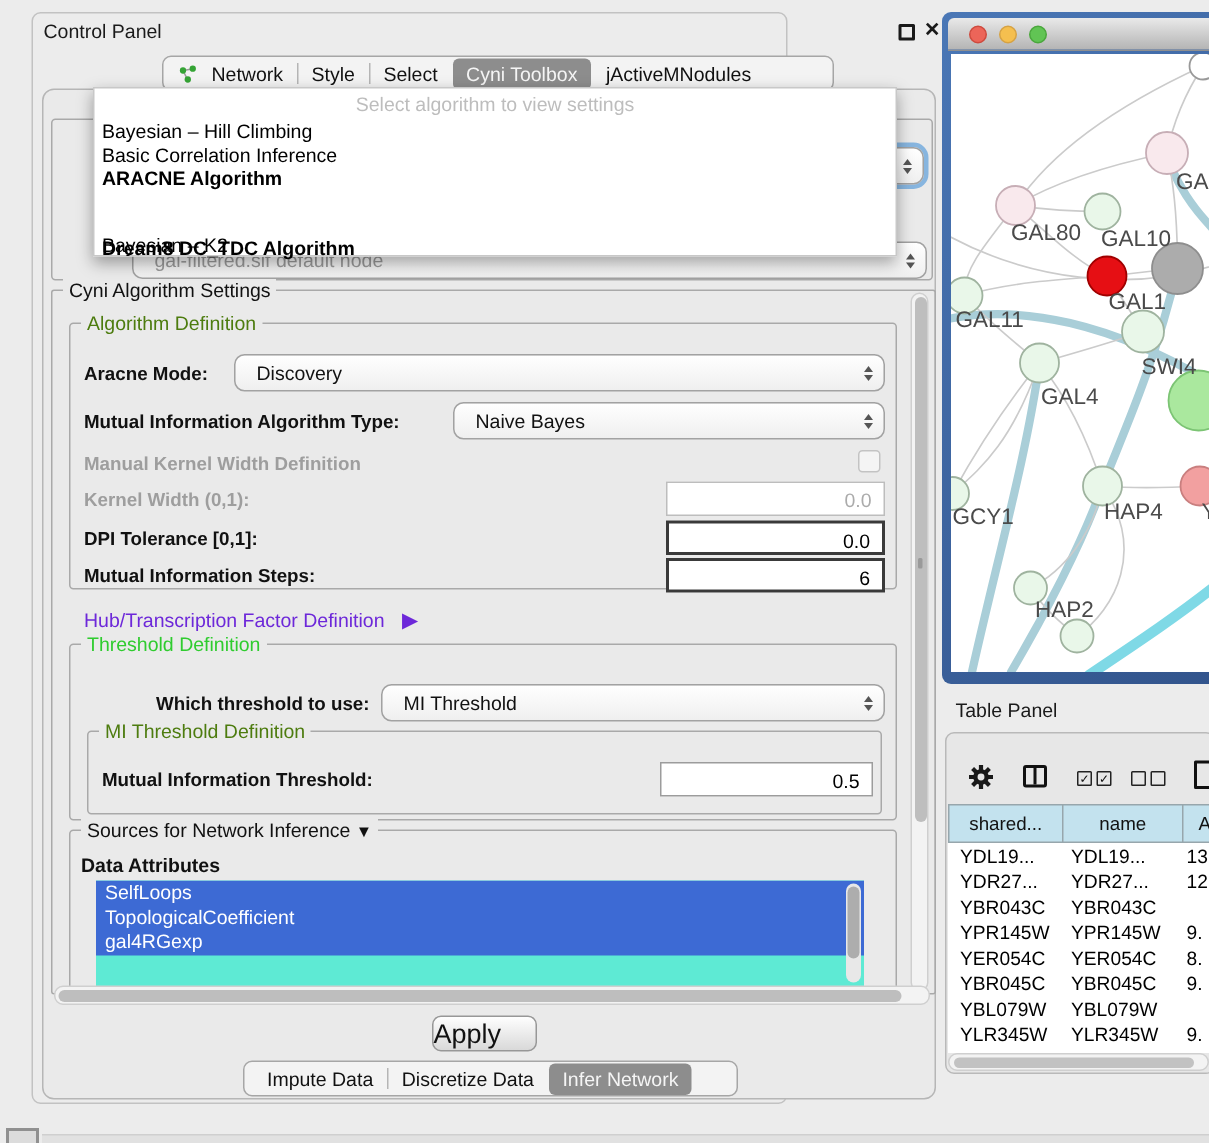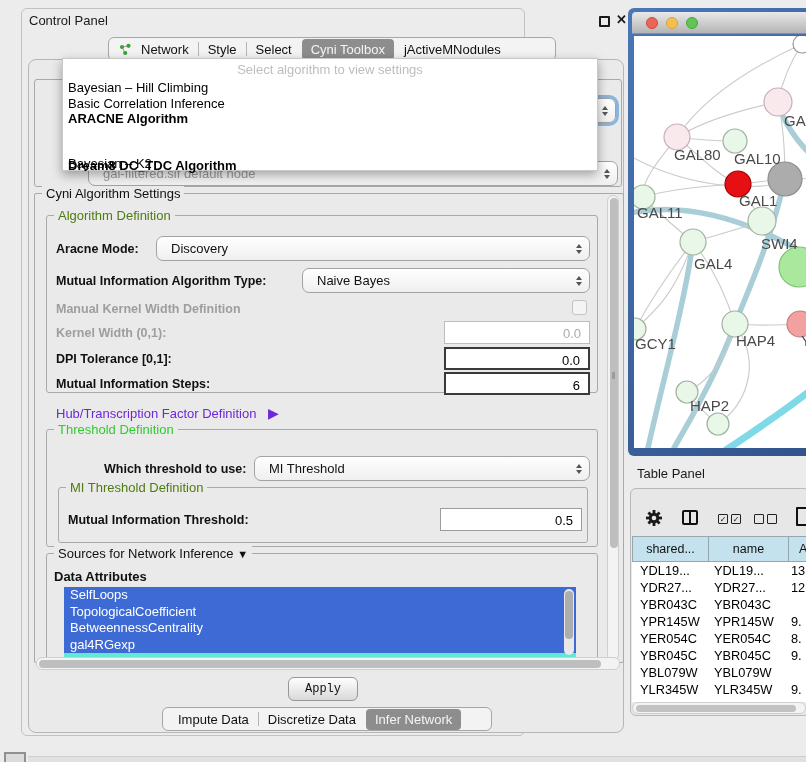--- a/index.html
+++ b/index.html
@@ -49,21 +49,21 @@
   #dropdown .ditem.bold { font-weight:bold; }
 
   
   .sb-track { position:absolute; background:#F3F3F3; border:1px solid #CFCFCF; border-radius:6px; }
   .sb-thumb { position:absolute; background:#BEBEBE; border-radius:4px; }
 
   
   .attr-list { position:absolute; background:#5eead4; overflow:hidden; }
   .attr-item { height:16.5px; line-height:16.5px; padding-left:6px; font-size:13px; background:#3D6AD4; color:#FFFFFF; white-space:nowrap; }
 
-  .btn { position:absolute; background:linear-gradient(#FEFEFE,#D9D9D9); border:1px solid #979797; border-radius:6px; text-align:center; font-size:12px; color:#111;font-family:Liberation Mono, monospace; }
+  .btn { position:absolute; background:linear-gradient(#FEFEFE,#D9D9D9); border:1px solid #979797; border-radius:6px; text-align:left; font-size:18px; color:#111; }
 
   
   #netwin { position:absolute; left:628px; top:8px; width:182px; height:448px; background:linear-gradient(135deg,#4A77B6,#32548C); border-radius:6px 0 0 6px; }
   #net-titlebar { position:absolute; left:4px; top:4px; width:178px; height:22px; background:linear-gradient(#E9E9E9,#B4B4B4); border-radius:4px 0 0 0; border-bottom:1px solid #8F8F8F; }
   .tl { position:absolute; top:5px; width:12px; height:12px; border-radius:50%; }
   #net-canvas { position:absolute; left:6px; top:28px; width:176px; height:412px; background:#FFFFFF; overflow:hidden; }
 
   
   .tp-title { position:absolute; left:637px; top:466px; font-size:13px; color:#1A1A1A; }
   #tablepanel { position:absolute; left:630px; top:488px; width:180px; height:228px; background:#E7E7E7; border:1px solid #B9B9B9; border-radius:6px; }
@@ -211,21 +211,20 @@
     <div class="grp" style="left:24px; top:544px; width:552px; height:108px;"></div>
     <div class="grp-label" style="left:32px; top:537px; color:#111;">
       <span>Sources for Network Inference</span>
       <span style="font-size:11px;">▼</span>
     </div>
     <div class="boldlbl" style="left:32px; top:560px; font-size:13px;">Data Attributes</div>
 
     <div class="attr-list" style="left:42px; top:578px; width:512px; height:72px;">
       <div class="attr-item">SelfLoops</div>
       <div class="attr-item">TopologicalCoefficient</div>
-      <div class="attr-item">BetweennessCentrality</div>
       <div class="attr-item">gal4RGexp</div>
     </div>
     <div class="sb-track" style="left:542px; top:580px; width:10px; height:66px; border:none; background:#E8E8E8;">
       <div class="sb-thumb" style="left:1px; top:2px; width:8px; height:48px; background:#ADADAD;"></div>
     </div>
 
     <div class="sb-track" style="left:14px; top:648px; width:584px; height:13px;">
       <div class="sb-thumb" style="left:2px; top:2px; width:562px; height:8px;"></div>
     </div>
 

